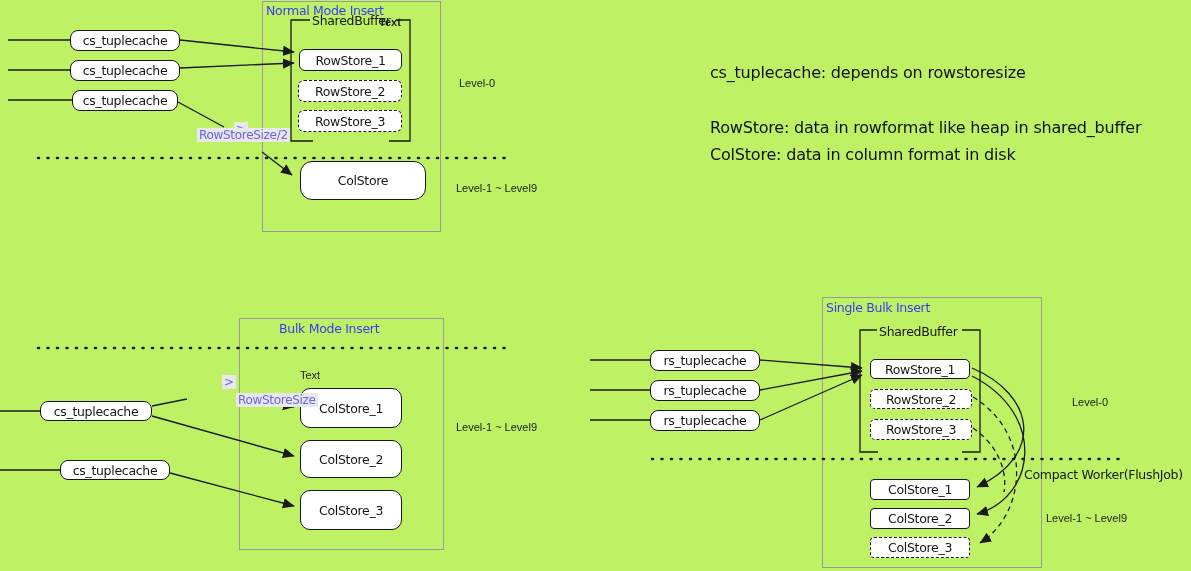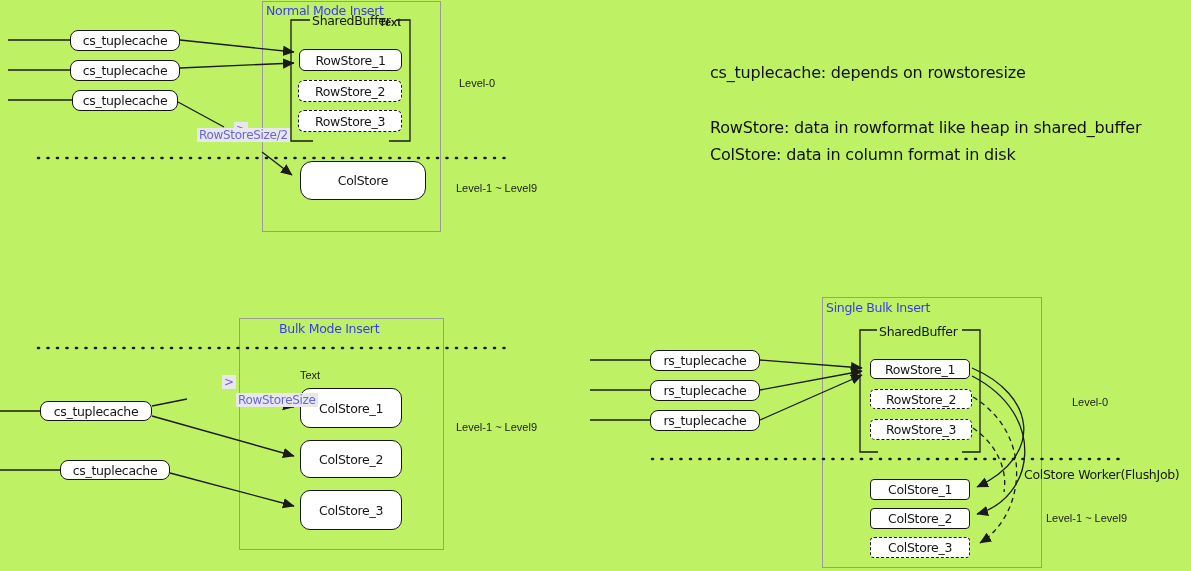--- a/index.html
+++ b/index.html
@@ -122,17 +122,17 @@
   <div class="box" style="left:650px;top:410px;width:110px;height:21px;">rs_tuplecache</div>
 
   <div class="box" style="left:870px;top:359px;width:100px;height:20px;border-radius:5px;">RowStore_1</div>
   <div class="box dashed" style="left:870px;top:389px;width:102px;height:20px;border-radius:5px;">RowStore_2</div>
   <div class="box dashed" style="left:870px;top:419px;width:102px;height:21px;border-radius:5px;">RowStore_3</div>
 
   <div class="box" style="left:870px;top:479px;width:100px;height:21px;border-radius:4px;">ColStore_1</div>
   <div class="box" style="left:870px;top:508px;width:100px;height:21px;border-radius:4px;">ColStore_2</div>
   <div class="box dashed" style="left:870px;top:537px;width:100px;height:21px;border-radius:4px;">ColStore_3</div>
 
-  <div class="label hand" style="left:1024px;top:467px;">ColStore Worker(FlushJob)</div>
+  <div class="label hand" style="left:1024px;top:467px;">Compact Worker(FlushJob)</div>
   <div class="label ui" style="left:1072px;top:396px;">Level-0</div>
   <div class="label ui" style="left:1046px;top:512px;">Level-1 ~ Level9</div>
 
 </div>
 
 </body></html>

